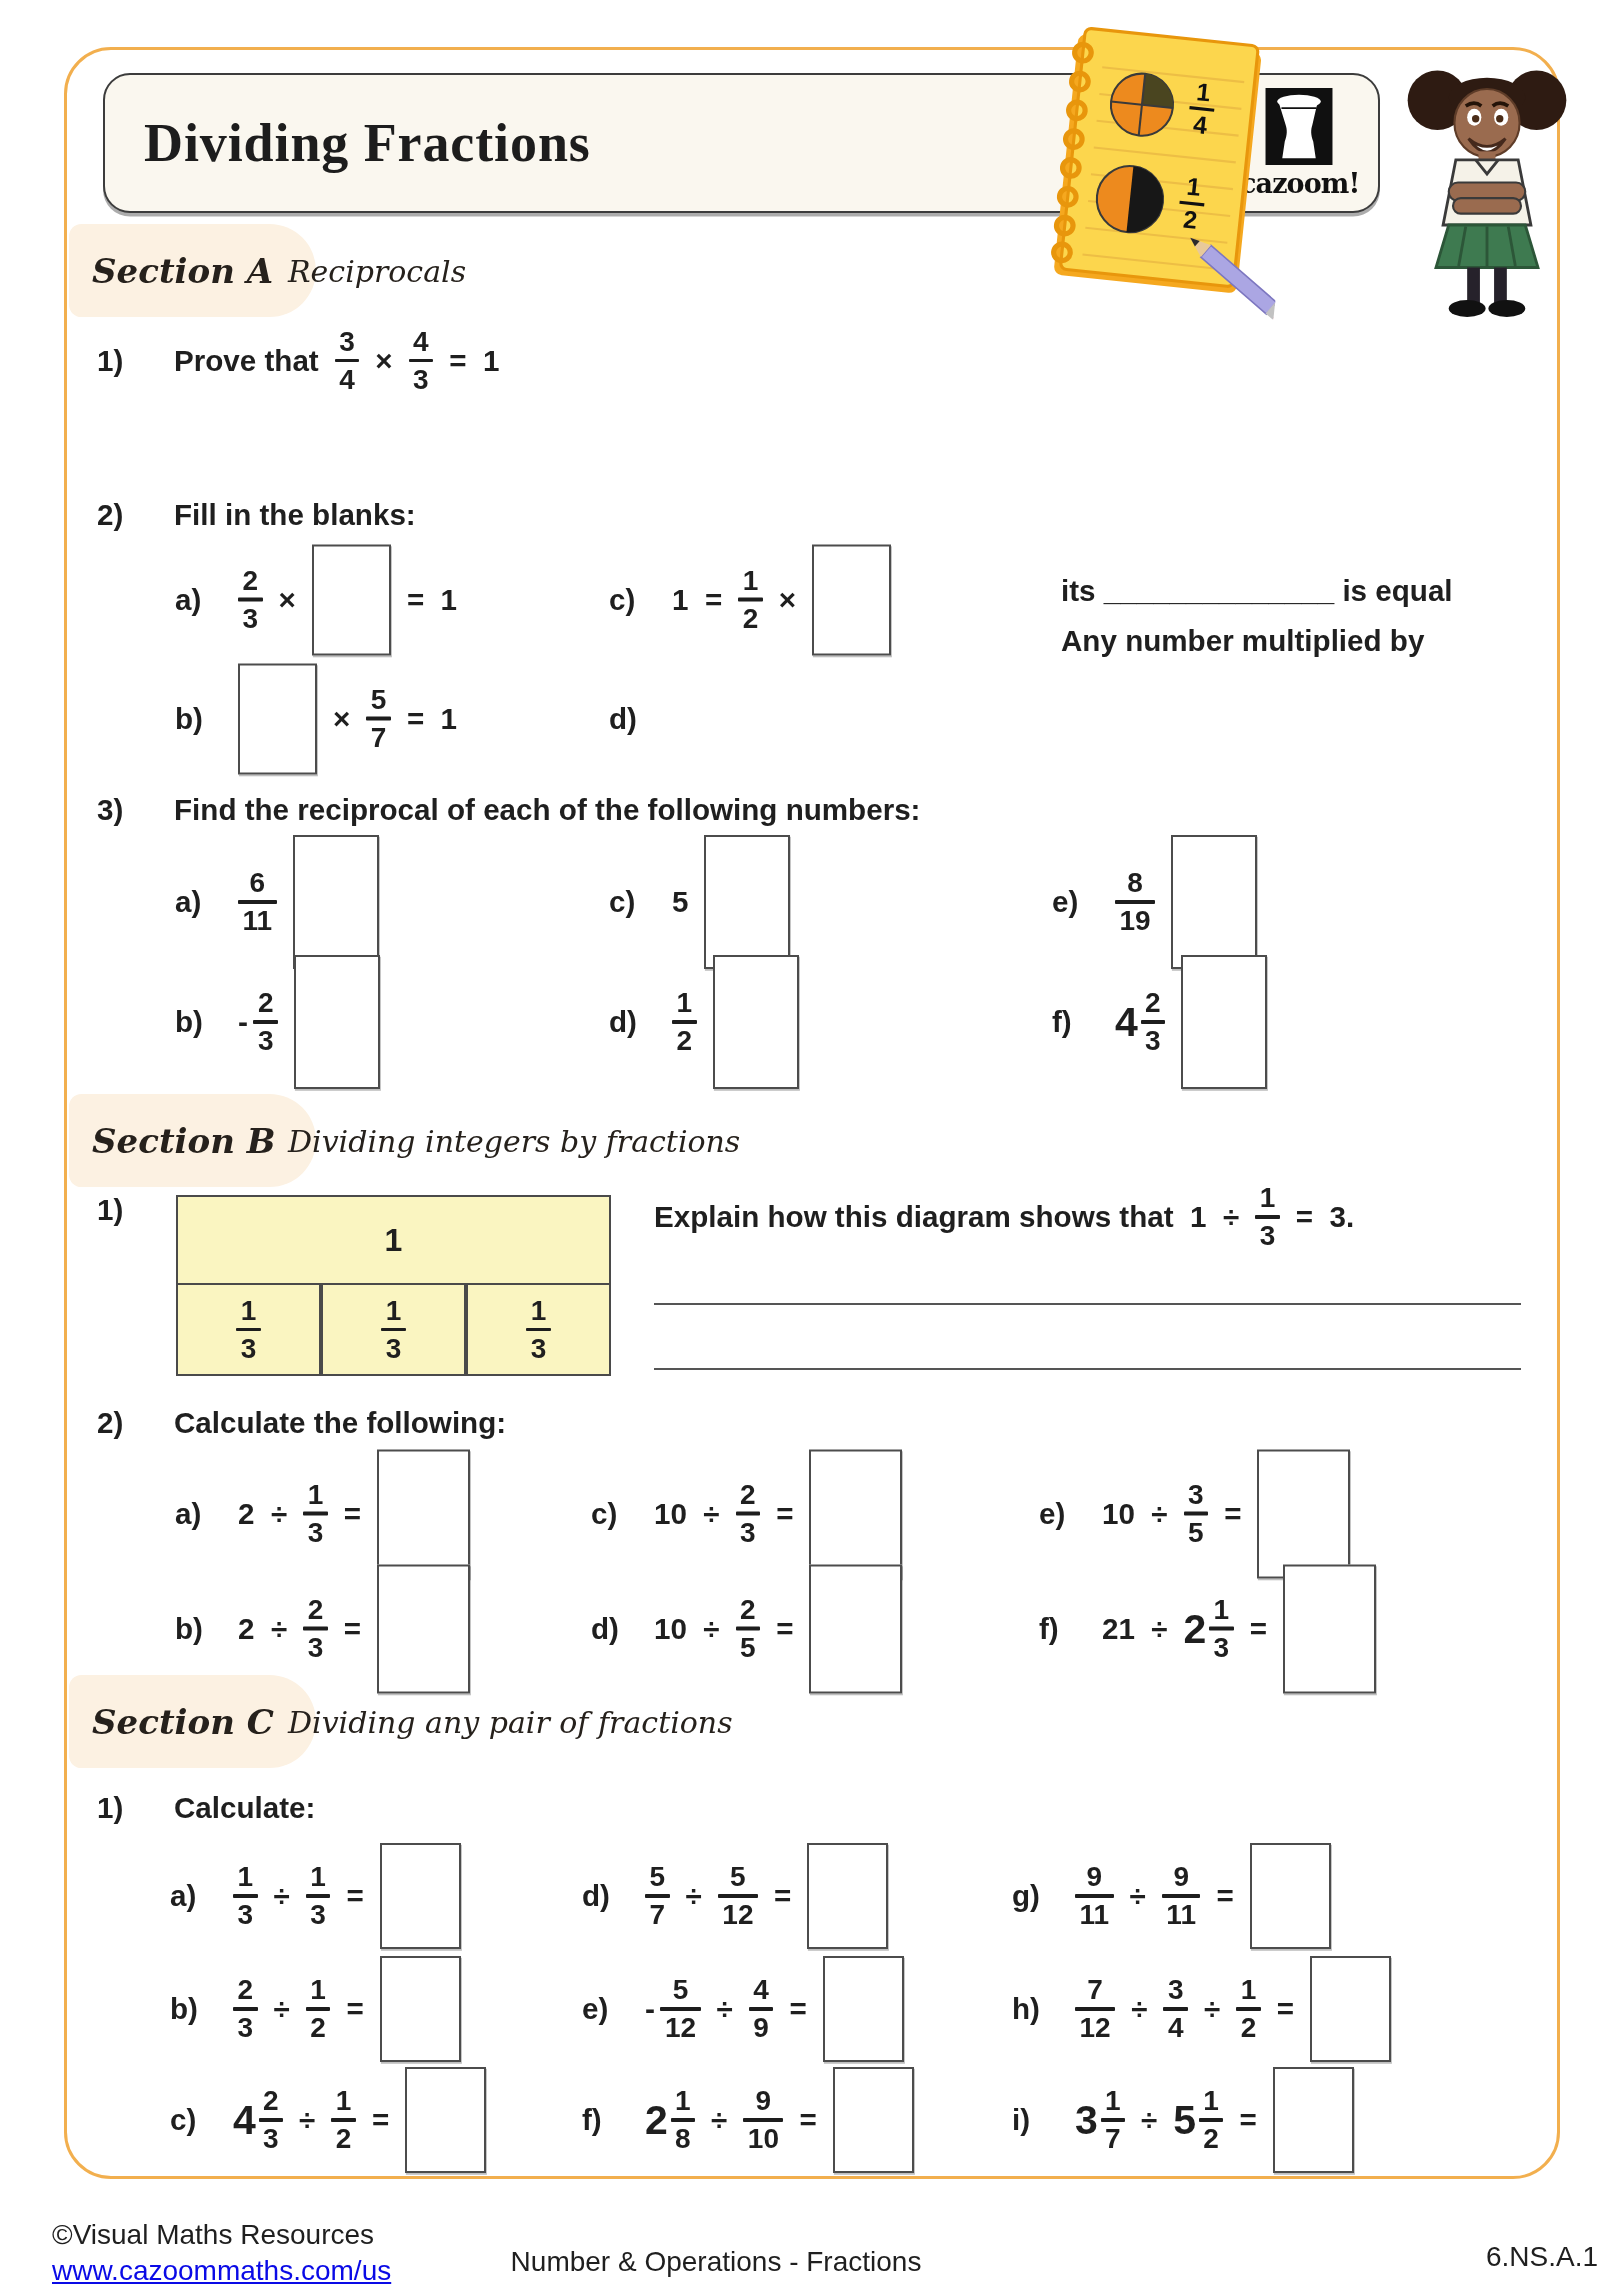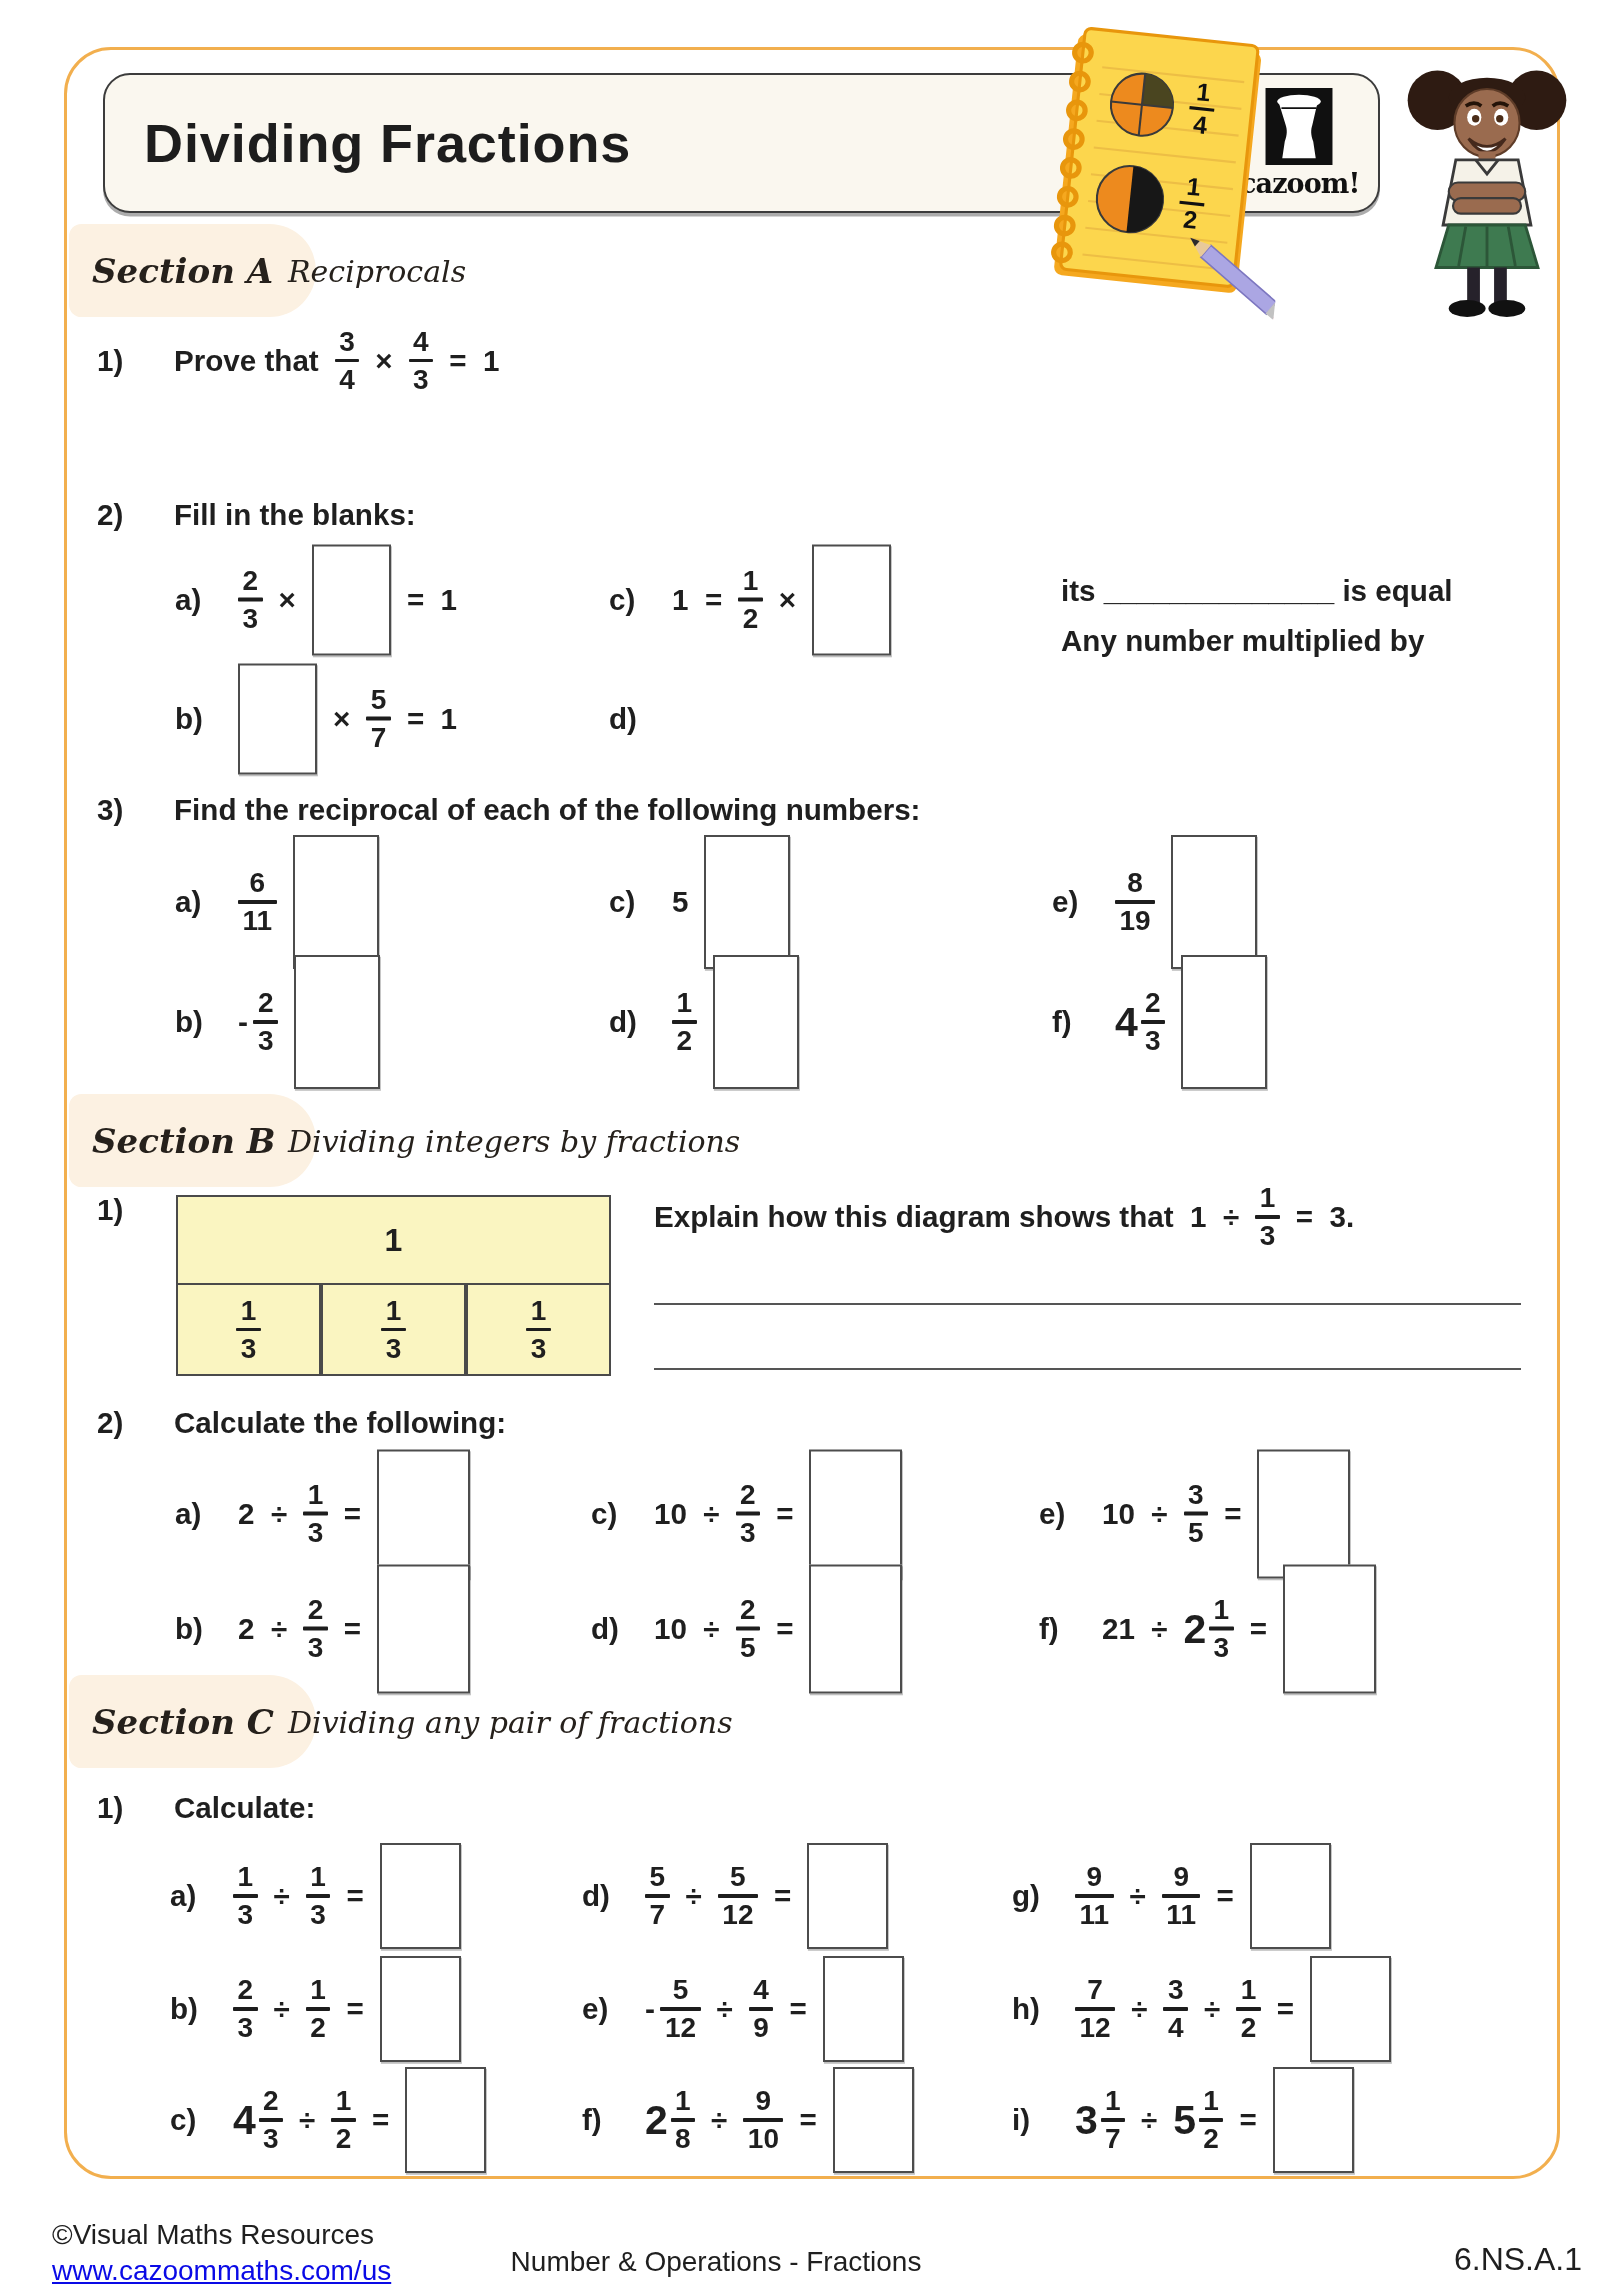--- a/index.html
+++ b/index.html
@@ -4,21 +4,21 @@
 <style>
   html,body{margin:0;padding:0;background:#ffffff;}
   .page{position:relative;width:1622px;height:2293px;background:#ffffff;overflow:hidden;
         font-family:"Liberation Sans", sans-serif;color:#1f1f1f;}
   .frame{position:absolute;left:64px;top:47px;width:1490px;height:2126px;
          border:3.6px solid #F2AF4E;border-radius:47px;}
   
   .title-box{position:absolute;left:103px;top:73px;width:1273px;height:136px;background:#FAF7EF;
              border:2.7px solid #3C3C3C;border-radius:27px;box-shadow:0 3.6px 0 rgba(70,70,70,.45);}
   .title-box h1{position:absolute;left:39px;top:50%;transform:translateY(-50%);margin:0;
-                font-size:54px;font-weight:bold;letter-spacing:0.9px;color:#1d1d1d;}
+                font-size:54px;font-weight:bold;letter-spacing:0.9px;color:#1d1d1d;font-family:Liberation Serif, serif;}
   .logo{position:absolute;left:1240px;top:88px;width:118px;text-align:center;}
   .logo-text{font-family:"DejaVu Serif", serif;font-weight:bold;font-size:27px;letter-spacing:-0.9px;color:#111;}
   .notepad{position:absolute;left:1019px;top:25px;width:269px;height:296px;transform:rotate(6deg);}
   .girl{position:absolute;left:1402px;top:61px;width:170px;height:260px;}
   
   .shead{position:absolute;left:69px;width:1478px;height:93px;}
   .pill{position:absolute;left:0;top:0;width:247px;height:93px;background:#FCF1E2;
         border-radius:12.5px 47px 47px 12.5px;}
   .slabel{position:absolute;left:23px;top:50%;transform:translateY(-50%);
           font-family:"DejaVu Serif", serif;font-weight:bold;font-style:italic;font-size:34px;color:#26211c;}
@@ -59,21 +59,21 @@
             justify-content:center;font-size:32px;font-weight:bold;box-sizing:border-box;}
   .diag-row{display:flex;}
   .diag-cell{flex:1;height:91px;background:#FAF5C1;border:2.7px solid #4A4A4A;border-top:none;
              display:flex;align-items:center;justify-content:center;box-sizing:border-box;}
   .explain{position:absolute;left:654px;top:1167px;height:100px;display:flex;align-items:center;}
   .ansline{position:absolute;left:654px;width:867px;height:0;border-bottom:2.7px solid #555;}
   
   .f-copy{position:absolute;left:52px;top:2219px;font-size:28px;}
   .f-link{position:absolute;left:52px;top:2255px;font-size:28px;color:#0A0AE6;text-decoration:underline;}
   .f-center{position:absolute;left:0;top:2246px;width:1432px;text-align:center;font-size:28px;}
-  .f-code{position:absolute;right:40px;top:2241px;font-size:32px;}
+  .f-code{position:absolute;right:24px;top:2241px;font-size:28px;}
 </style>
 </head>
 <body>
 
 <div class="page">
   <div class="frame"></div>
 
   <div class="title-box">
     <h1>Dividing Fractions</h1>
   </div>

